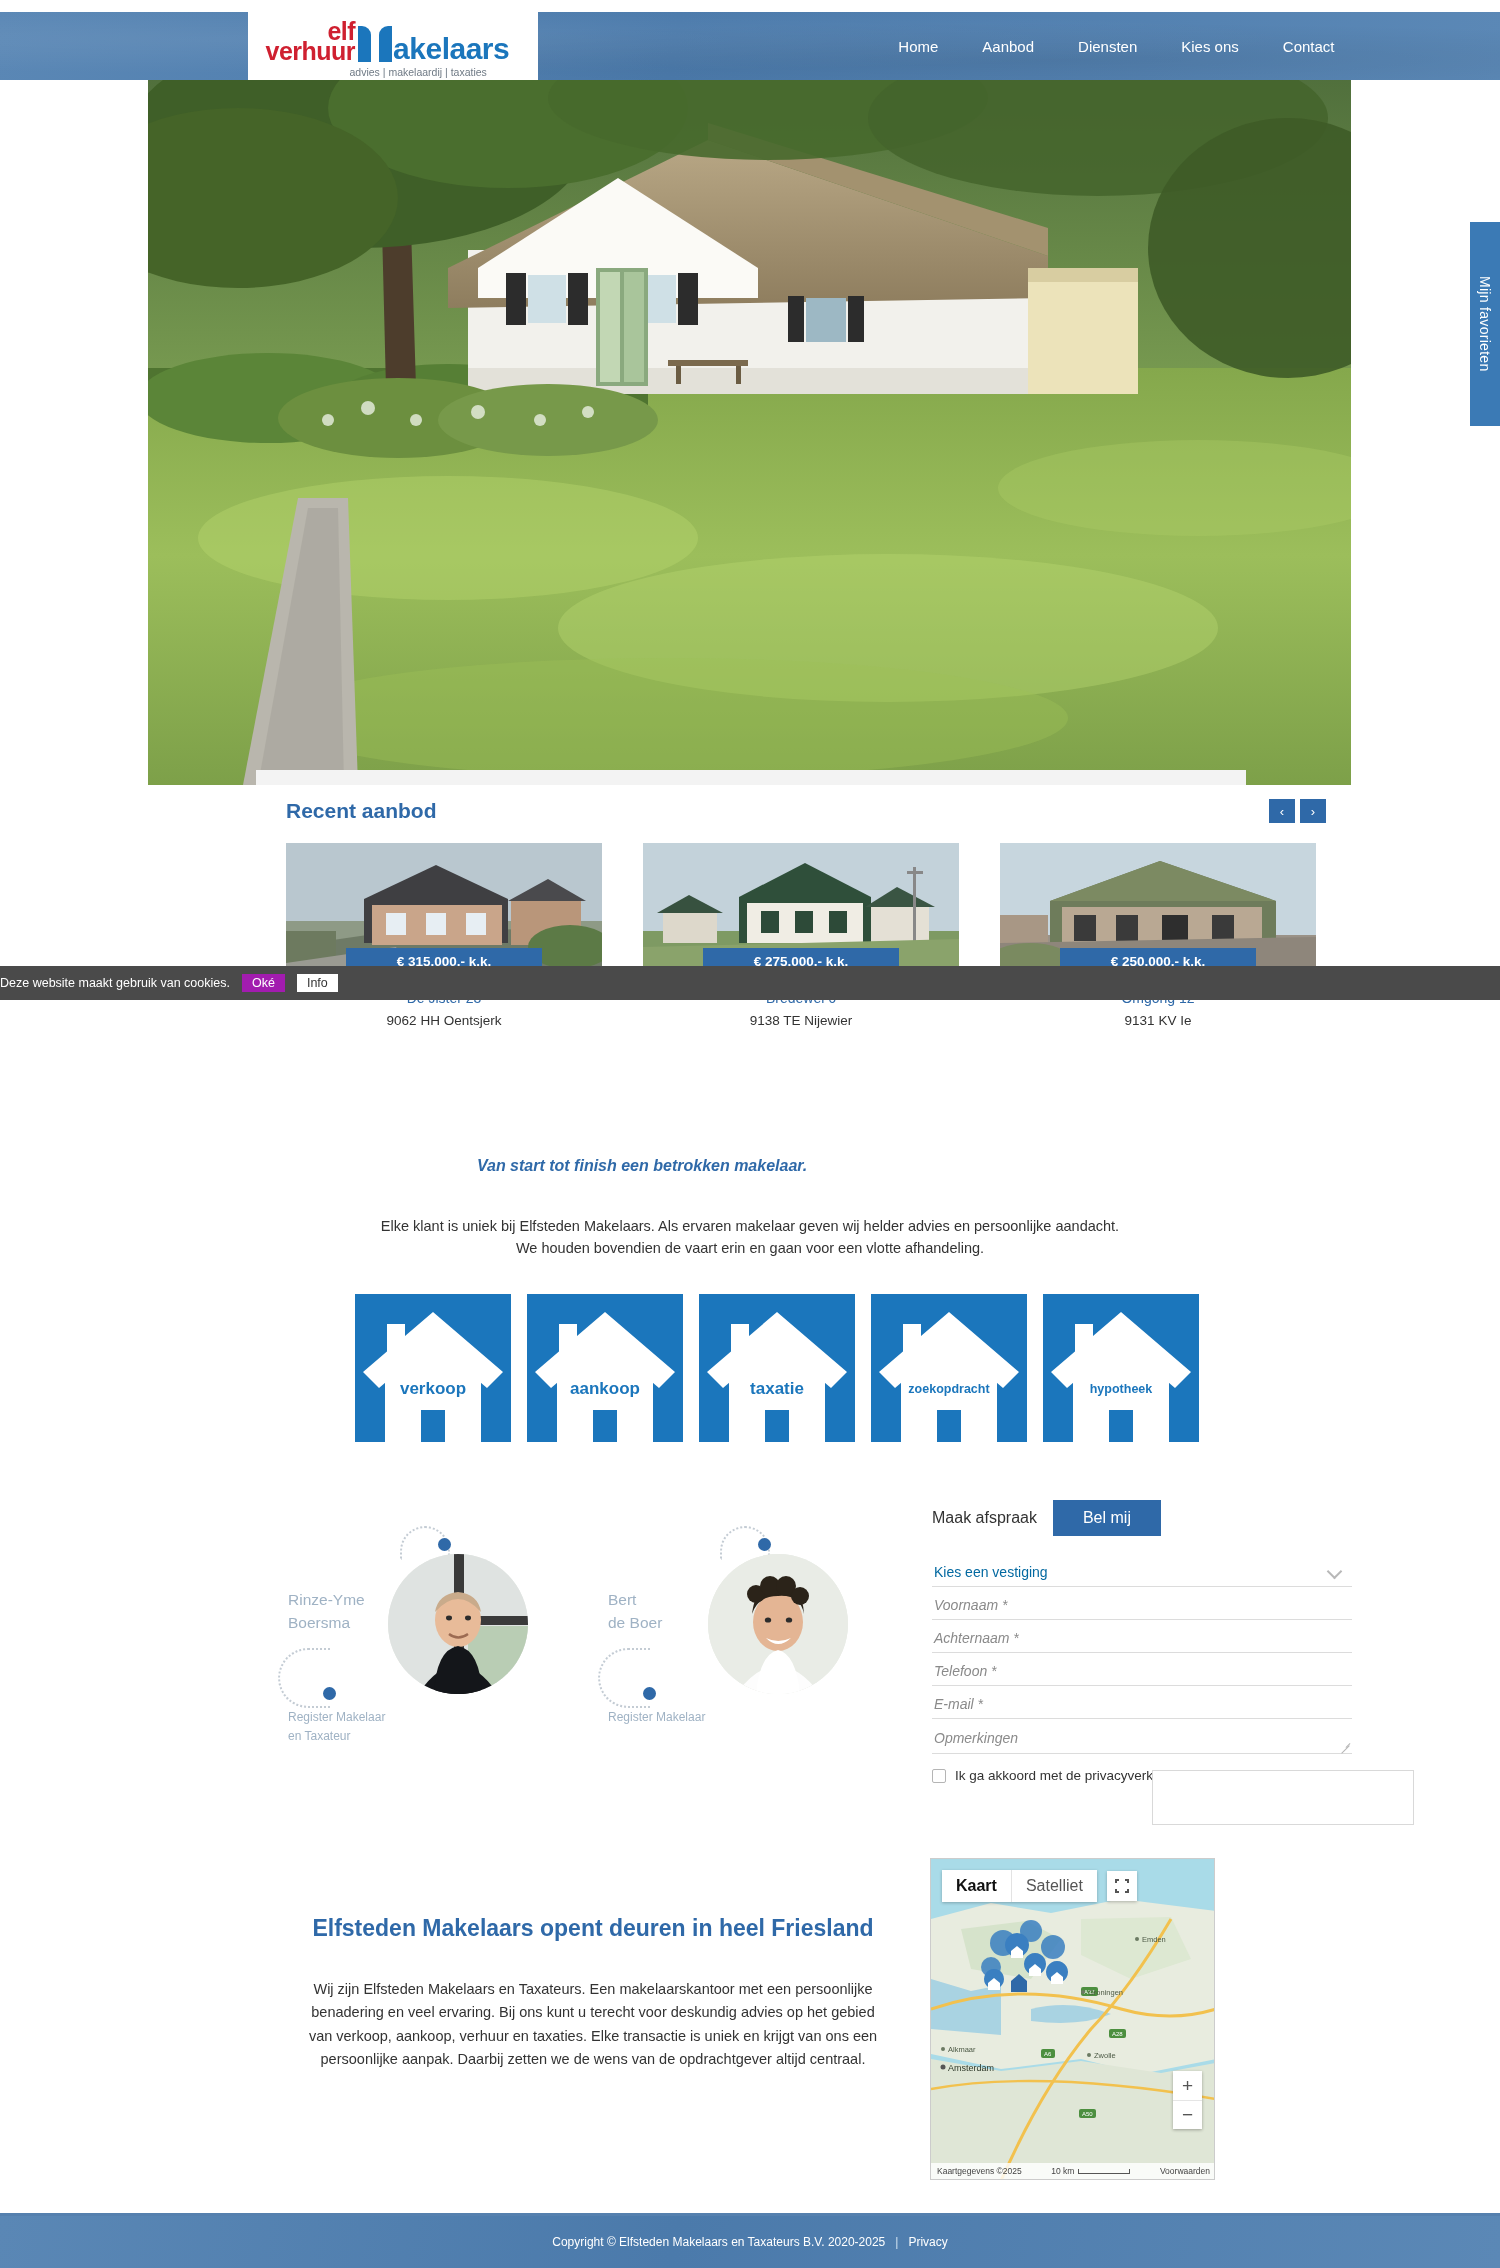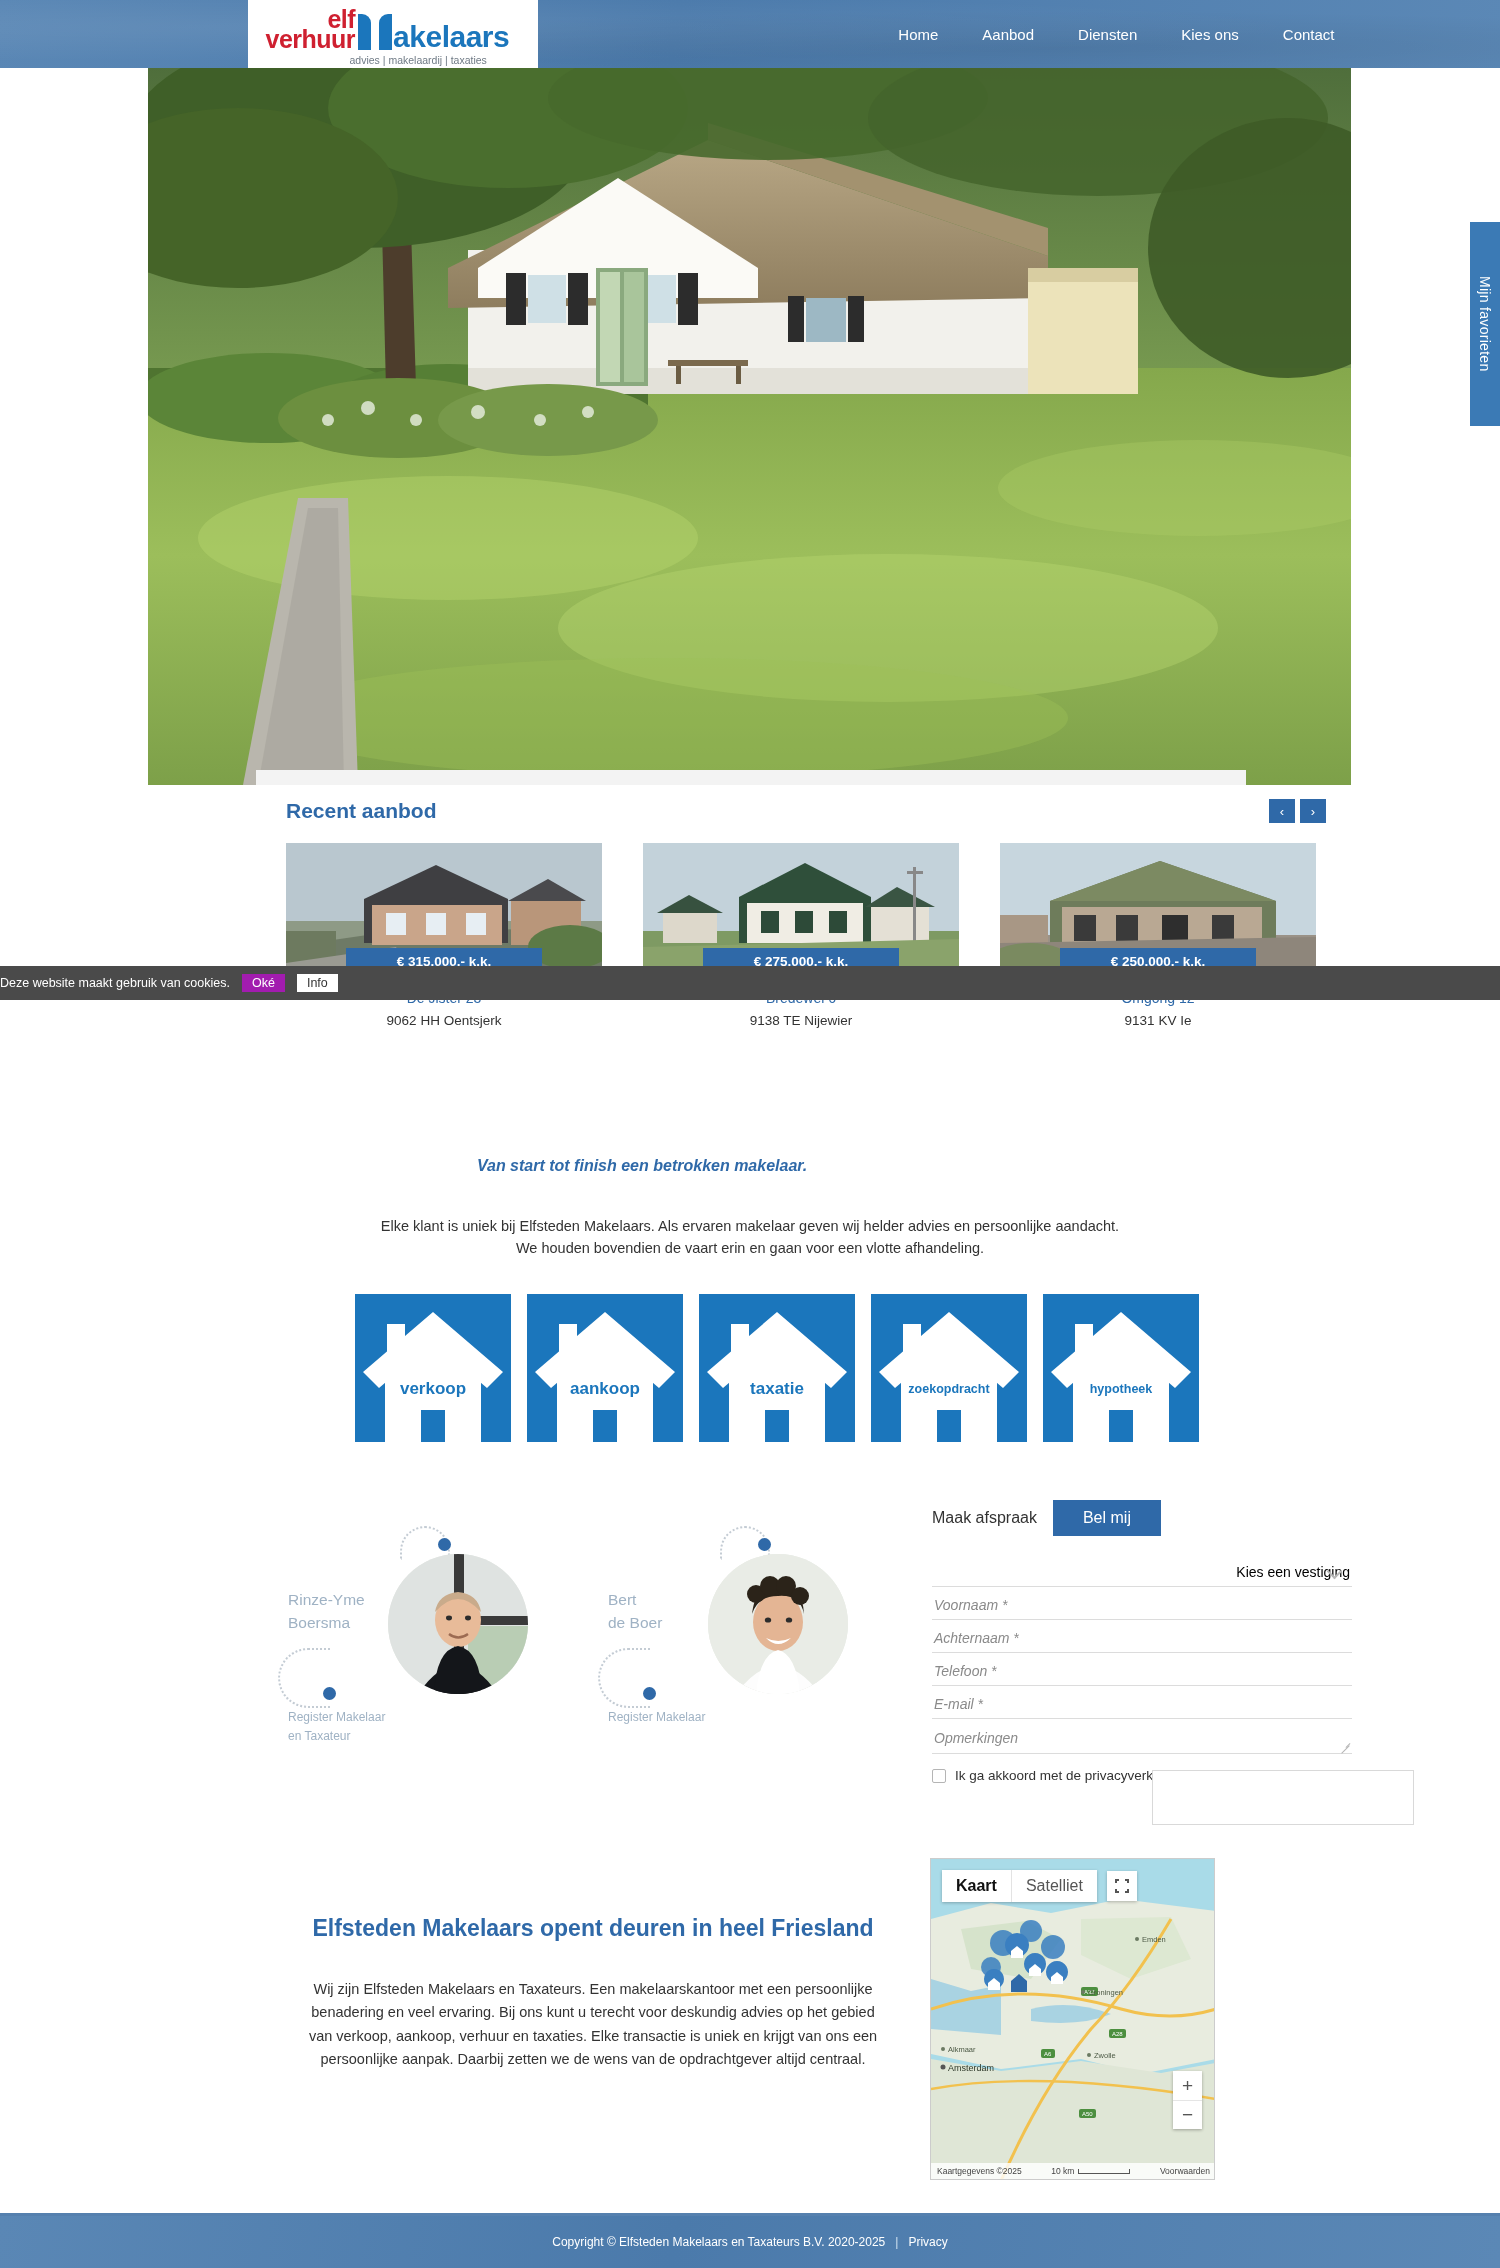--- a/index.html
+++ b/index.html
@@ -7,21 +7,21 @@
   html, body {
     width: 1500px;
     font-family: "Liberation Sans", sans-serif;
     background: #ffffff;
     color: #333;
   }
   .page { position: relative; width: 1500px; height: 2268px; overflow: hidden; background:#fff; }
 
   
   .header {
-    position: absolute; top: 0; left: 0; width: 1500px; height: 68px;
+    position: absolute; top: 12px; left: 0; width: 1500px; height: 68px;
     background: #4f7fb0;
     background-image:
       radial-gradient(ellipse at 20% 40%, rgba(255,255,255,.07), transparent 60%),
       radial-gradient(ellipse at 70% 70%, rgba(0,0,0,.08), transparent 55%),
       linear-gradient(100deg, #5a87b5 0%, #4b7aab 45%, #5b88b6 100%);
     z-index: 30;
   }
   .header-inner { position: relative; width: 1213px; margin: 0 auto; height: 68px; }
   .logo-box {
     position: absolute; left: 104px; top: 0; width: 290px; height: 68px;
@@ -176,21 +176,21 @@
   .form-head { display: flex; align-items: center; gap: 16px; }
   .form-head-label { color: #333; font-size: 16px; }
   .btn-belmij {
     background: #2f69a8; color: #fff; border: 0; font-size: 16px;
     padding: 9px 30px; cursor: pointer; font-family: "Liberation Sans", sans-serif;
   }
   .field {
     border-bottom: 1px solid #dcdcdc; padding: 10px 2px 6px; position: relative;
     font-size: 14px; color: #8a8a8a; font-style: italic;
   }
-  .field.select { font-style: normal; color: #000000; text-align: right; }
+  .field.select { font-style: normal; color: #0369a1; }
   .field.select .chev {
     position: absolute; right: 12px; top: 12px; width: 11px; height: 11px;
     border-right: 2px solid #b8b8b8; border-bottom: 2px solid #b8b8b8;
     transform: rotate(45deg);
   }
   .field.first { margin-top: 18px; }
   .textarea-field { border-bottom: 1px solid #dcdcdc; padding: 10px 2px 6px; position: relative; }
   .textarea-field .ph { font-size: 14px; color: #8a8a8a; font-style: italic; }
   .grip {
     position: absolute; right: 1px; bottom: 0; width: 11px; height: 11px;

